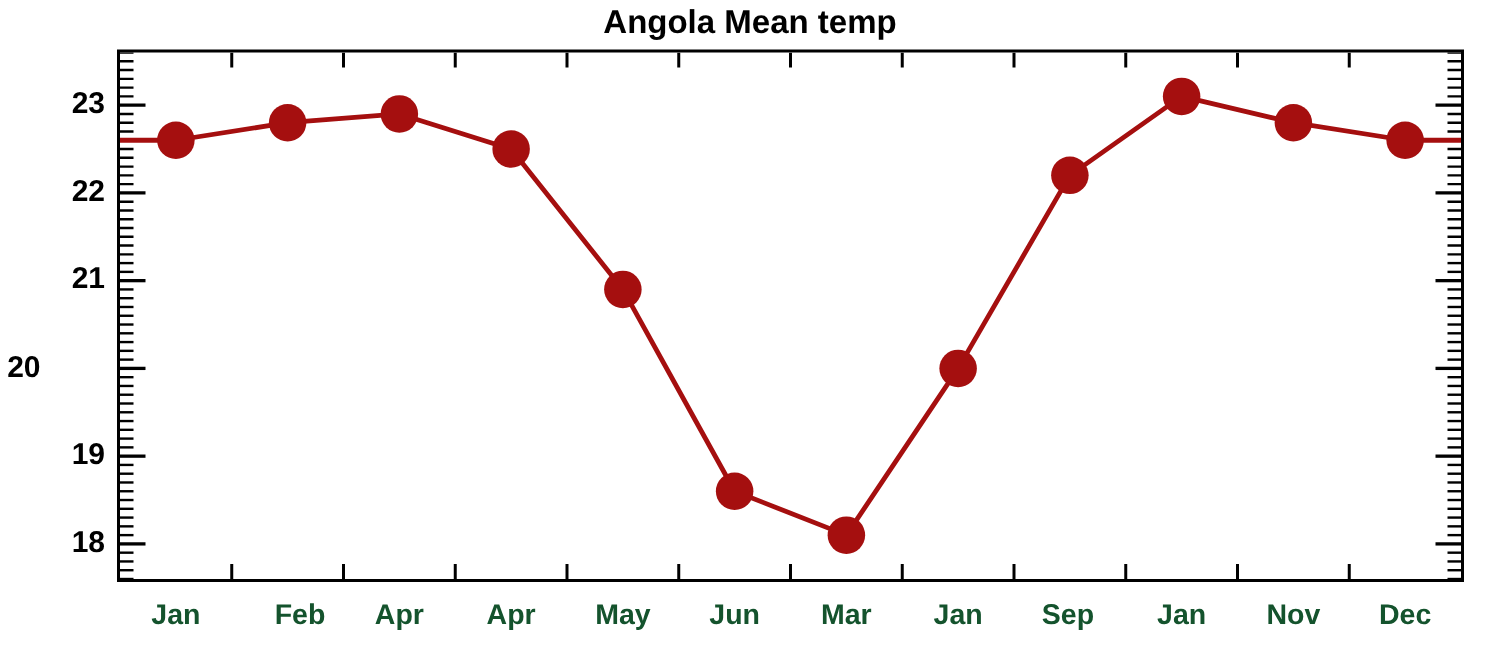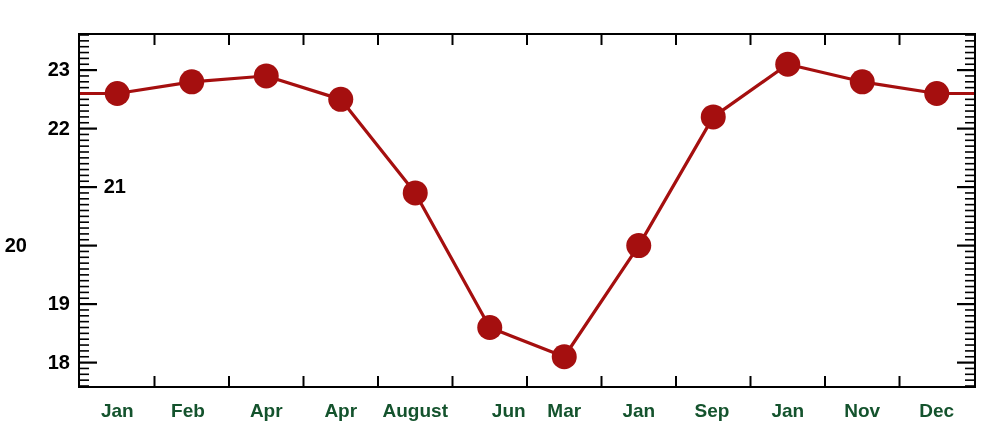--- a/index.html
+++ b/index.html
@@ -81,20 +81,21 @@
     top: 0;
     width: 1000px;
     height: 310px;
   }
 </style>
 </head>
 <body>
 
 <div id="page">
 
+  <div id="chart-title">Angola Mean temp</div>
 
   <div id="plot-frame">
     <svg id="plot-svg" width="894" height="351" viewBox="0 0 894 351">
       <g id="minor-ticks-left">
           <line x1="0" y1="351" x2="9" y2="351" stroke="#000000" stroke-width="1.6"></line>
           <line x1="0" y1="345.15000000000015" x2="9" y2="345.15000000000015" stroke="#000000" stroke-width="1.6"></line>
           <line x1="0" y1="339.30000000000007" x2="9" y2="339.30000000000007" stroke="#000000" stroke-width="1.6"></line>
           <line x1="0" y1="333.45000000000016" x2="9" y2="333.45000000000016" stroke="#000000" stroke-width="1.6"></line>
           <line x1="0" y1="321.75" x2="9" y2="321.75" stroke="#000000" stroke-width="1.6"></line>
           <line x1="0" y1="315.90000000000015" x2="9" y2="315.90000000000015" stroke="#000000" stroke-width="1.6"></line>
@@ -261,32 +262,32 @@
           <circle cx="707.75" cy="29.25" r="12.5" fill="#A50F0F"></circle>
           <circle cx="782.25" cy="46.80" r="12.5" fill="#A50F0F"></circle>
           <circle cx="856.75" cy="58.50" r="12.5" fill="#A50F0F"></circle>
         </g>
     </svg>
   </div>
 
   <div id="ytick-labels-layer">
       <div class="ytick-label" style="top: 59.1px; right: 930px;">23</div>
       <div class="ytick-label" style="top: 117.6px; right: 930px;">22</div>
-      <div class="ytick-label" style="top: 176.1px; right: 874px;">21</div>
+      <div class="ytick-label" style="top: 176.1px; right: 930px;">21</div>
       <div class="ytick-label" style="top: 234.6px; right: 973px;">20</div>
       <div class="ytick-label" style="top: 293.1px; right: 930px;">19</div>
       <div class="ytick-label" style="top: 351.6px; right: 930px;">18</div>
     </div>
   <div id="xtick-labels-layer">
       <div class="xtick-label" style="left: 117.25px;">Jan</div>
-      <div class="xtick-label" style="left: 188px; text-align: right;">Feb</div>
+      <div class="xtick-label" style="left: 200px; text-align: right;">Feb</div>
       <div class="xtick-label" style="left: 266.25px;">Apr</div>
       <div class="xtick-label" style="left: 340.75px;">Apr</div>
-      <div class="xtick-label" style="left: 415.25px;">August</div>
-      <div class="xtick-label" style="left: 489.75px; margin-left: 19px;">Jun</div>
+      <div class="xtick-label" style="left: 415.25px;">May</div>
+      <div class="xtick-label" style="left: 489.75px;">Jun</div>
       <div class="xtick-label" style="left: 564.25px;">Mar</div>
       <div class="xtick-label" style="left: 638.75px;">Jan</div>
       <div class="xtick-label" style="left: 712px;">Sep</div>
       <div class="xtick-label" style="left: 787.75px;">Jan</div>
       <div class="xtick-label" style="left: 862.25px;">Nov</div>
       <div class="xtick-label" style="left: 936.75px;">Dec</div>
     </div>
 
   <div class="axis-label-y">°C</div>
 

